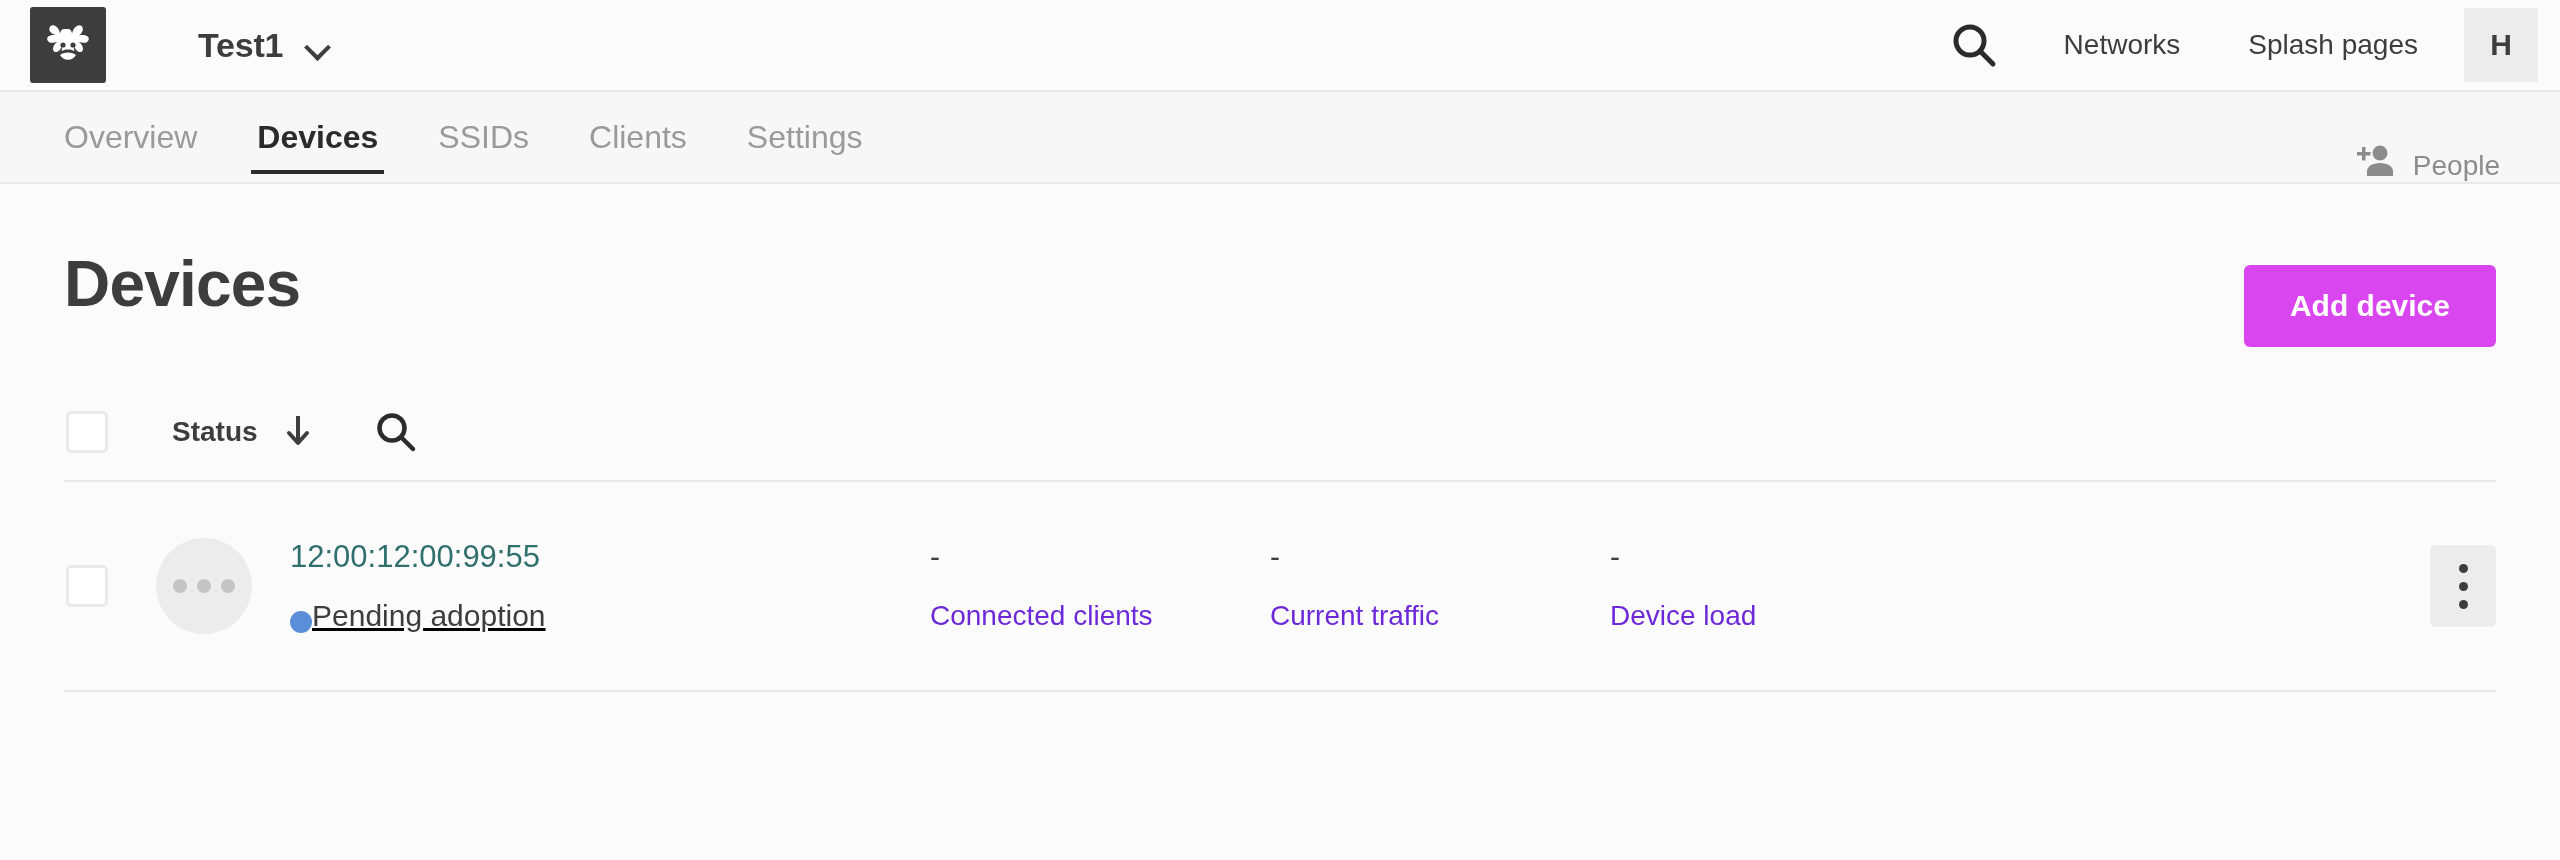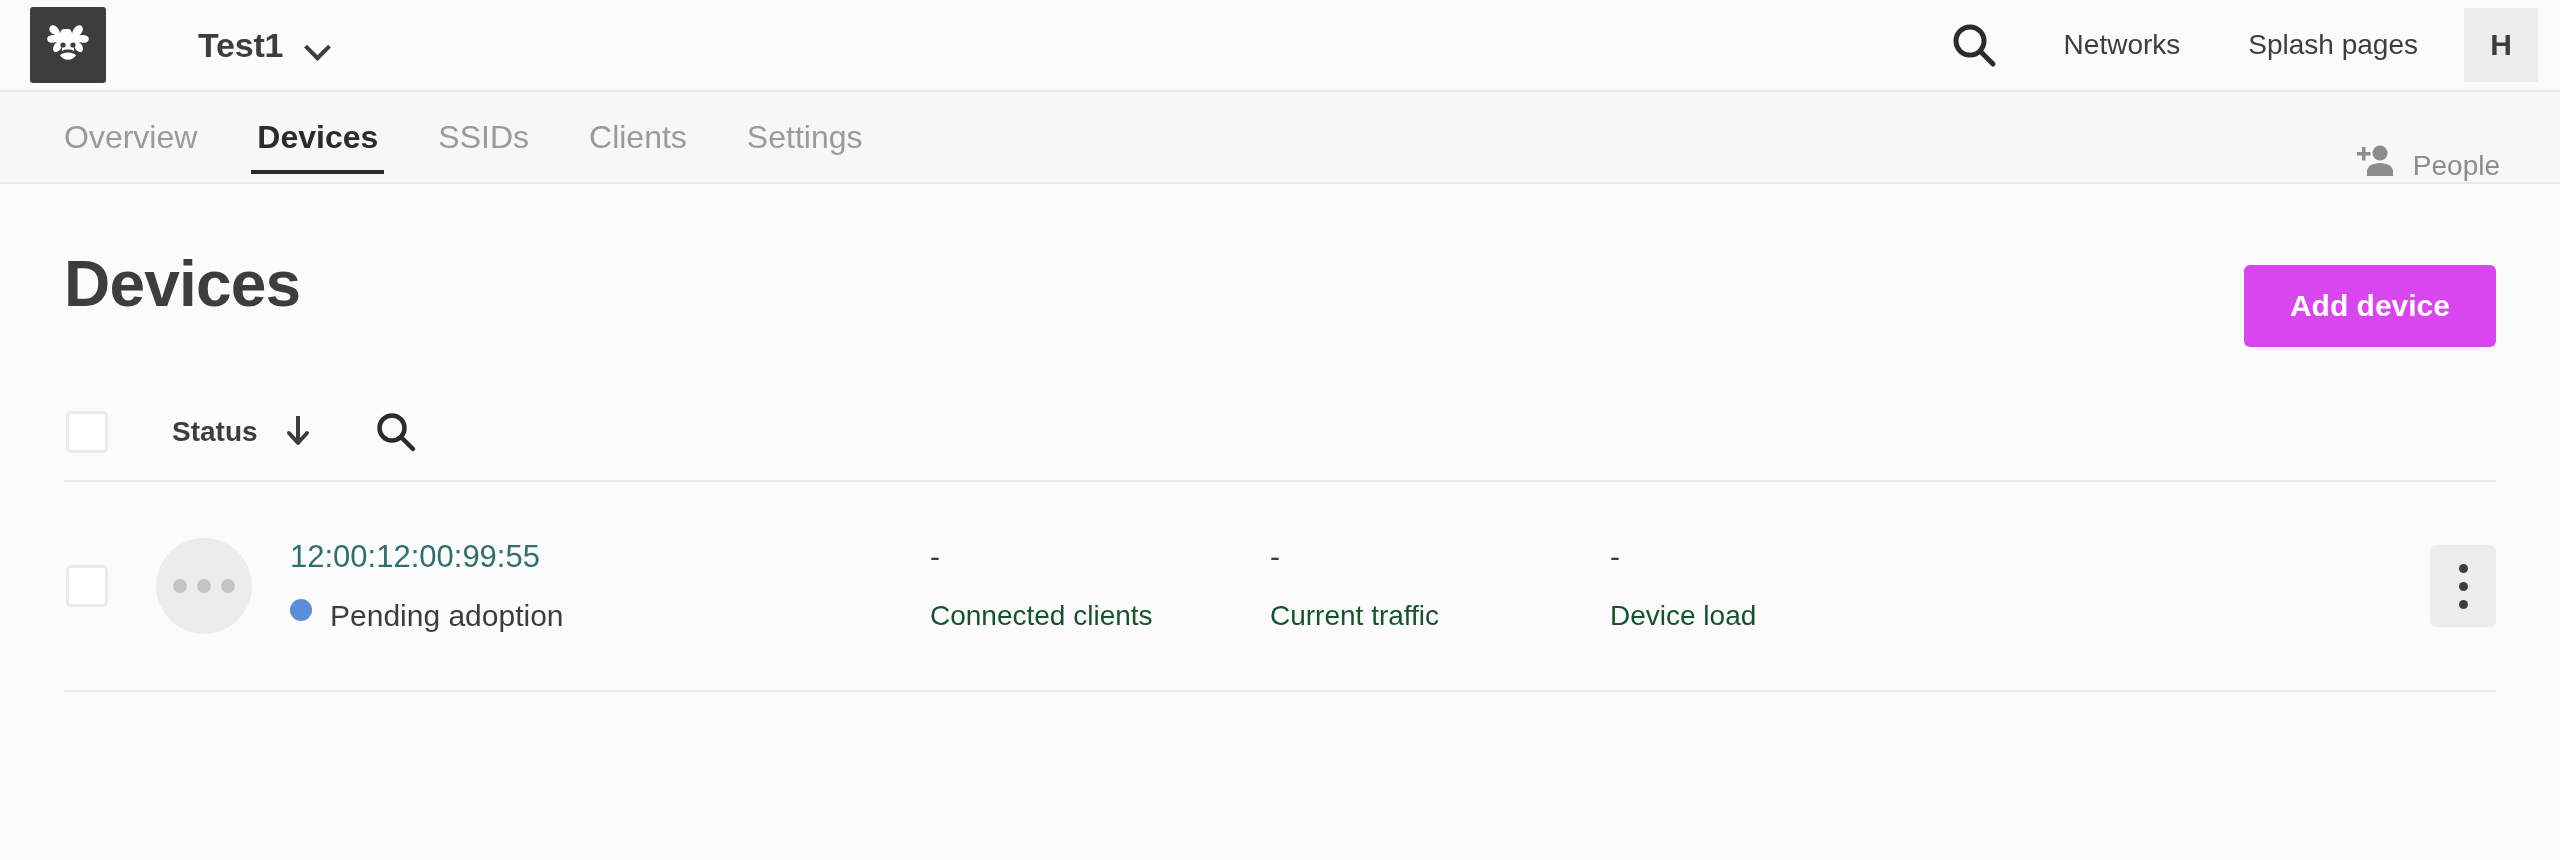--- a/index.html
+++ b/index.html
@@ -266,22 +266,22 @@
   }
   .device-name {
     font-size: 31px;
     color: #2f6f6d;
     cursor: pointer;
     display: inline-block;
     margin-bottom: 24px;
   }
   .device-status {
     display: flex;
-    align-items: flex-start;
-    gap: 18px;
+    align-items: flex-end;
+    text-decoration: underline;
   }
   .status-dot {
     width: 22px; height: 22px;
     border-radius: 50%;
     background: #5b8ed9;
     flex: 0 0 auto;
   }
   .status-text {
     font-size: 30px;
     color: #3d3d3d;
@@ -292,21 +292,21 @@
     width: 340px;
   }
   .metric-value {
     font-size: 30px;
     color: #3d3d3d;
     margin-bottom: 26px;
     height: 34px;
   }
   .metric-label {
     font-size: 28px;
-    color: #14532d;
+    color: #6d28d9;
     white-space: nowrap;
   }
 
   .row-actions {
     margin-left: auto;
     display: flex;
     align-items: center;
     gap: 4px;
   }
   .btn-secondary {

